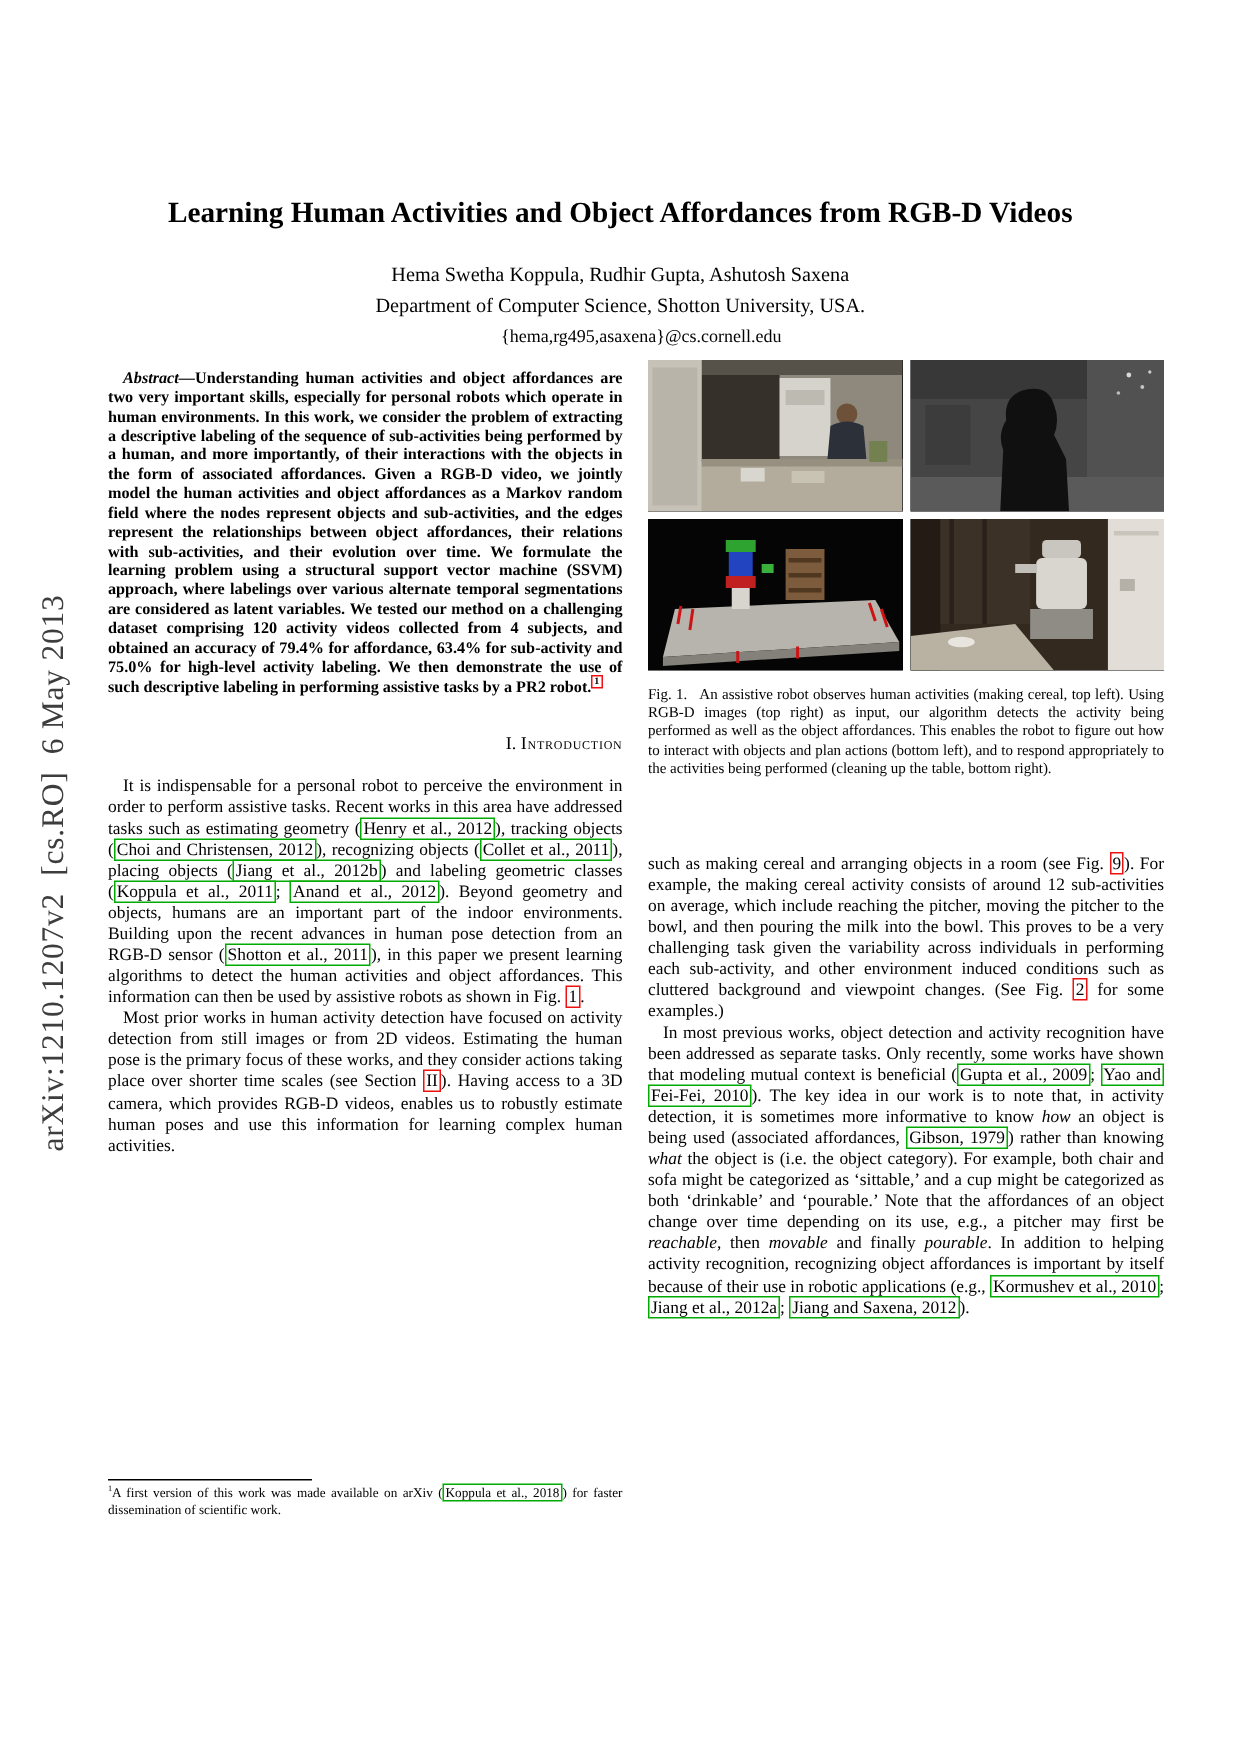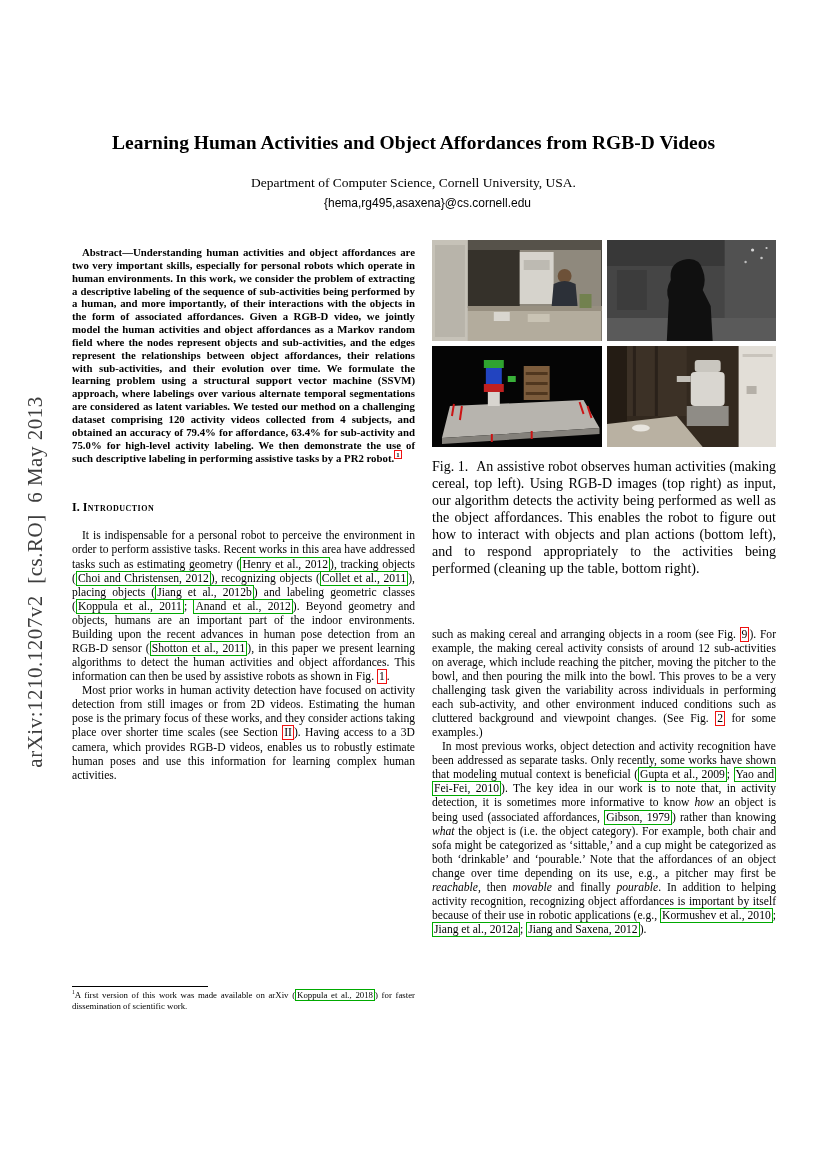--- a/index.html
+++ b/index.html
@@ -21,35 +21,35 @@
     transform:rotate(-90deg);
     font-size:21px; letter-spacing:0.5px; text-align:center; white-space:pre;
     color:var(--stamp-color);
   }
 
   
   .header { position:absolute; top:103px; left:0; width:827px; text-align:center;margin-top:29px; }
   .title { font-size:19.5px; font-weight:bold; margin-bottom:21px; }
   .authors { font-size:13.5px; margin-bottom:5px; }
   .affiliation { font-size:13.5px; margin-bottom:5px; }
-  .email { font-family:Liberation Sans, sans-serif; font-size:12px;padding-left:28px; }
+  .email { font-family:Liberation Serif, serif; font-size:12px;padding-left:28px; }
 
   
   .col-left  { position:absolute; left:72px;  top:246px; width:343px; }
   .col-right { position:absolute; left:432px; top:240px; width:344px; }
 
   .abstract {
     font-weight:bold; font-size:10.8px; line-height:1.19;
     text-align:justify; text-indent:10px;
   }
-  .abstract-label { }
+  .abstract-label { font-style:italic; }
 
   .section-heading {
-    margin:36px 0 14px; text-align:left;
-    font-size:12px; font-weight:bold;
+    margin:24px 0 14px; text-align:right;
+    font-size:12px; font-weight:normal;
   }
   .sc { font-variant:small-caps; letter-spacing:0.5px; }
 
   .para {
     font-size:11.6px; line-height:1.215; text-align:justify; text-indent:10px;
   }
   .noindent { text-indent:0; }
   .run {}
   .it { font-style:italic; }
   .sup { vertical-align:super; font-size:0.62em; line-height:0; }
@@ -67,35 +67,36 @@
   .footnote-rule { width:136px; border-top:1px solid #000; margin-bottom:3px; }
   .footnote-text { font-size:8.8px; line-height:1.25; text-align:justify; }
 
   
   .fig-grid {
     display:grid; grid-template-columns:1fr 1fr; gap:5px;
     width:344px; margin-bottom:11px;
   }
   .fig-cell { height:101px; overflow:hidden; background:#000; }
   .fig-cell svg { display:block; width:100%; height:100%; }
-  .caption { font-size:14px; line-height:1.22; text-align:justify; }
+  .caption { font-size:10px; line-height:1.22; text-align:justify; }
   .caption-label { margin-right:8px; }
 
   .right-body { margin-top:50px; }
 </style>
 </head>
 <body>
 
 <div class="page">
 
   <div class="arxiv-stamp">arXiv:1210.1207v2  [cs.RO]  6 May 2013</div>
 
   <header class="header">
     <h1 class="title">Learning Human Activities and Object Affordances from RGB-D Videos</h1>
-    <div class="affiliation">Department of Computer Science, Cornell University, USA.</div>
+    <div class="authors">Hema Swetha Koppula, Rudhir Gupta, Ashutosh Saxena</div>
+    <div class="affiliation">Department of Computer Science, Shotton University, USA.</div>
     <div class="email">{hema,rg495,asaxena}@cs.cornell.edu</div>
   </header>
 
   <section class="col-left">
     <p class="abstract"><span class="abstract-label">Abstract—</span><span><span class="run">Understanding human activities and object affordances are two very important skills, especially for personal robots which operate in human environments. In this work, we consider the problem of extracting a descriptive labeling of the sequence of sub-activities being performed by a human, and more importantly, of their interactions with the objects in the form of associated affordances. Given a RGB-D video, we jointly model the human activities and object affordances as a Markov random field where the nodes represent objects and sub-activities, and the edges represent the relationships between object affordances, their relations with sub-activities, and their evolution over time. We formulate the learning problem using a structural support vector machine (SSVM) approach, where labelings over various alternate temporal segmentations are considered as latent variables. We tested our method on a challenging dataset comprising 120 activity videos collected from 4 subjects, and obtained an accuracy of 79.4% for affordance, 63.4% for sub-activity and 75.0% for high-level activity labeling. We then demonstrate the use of such descriptive labeling in performing assistive tasks by a PR2 robot.</span><span class="sup ref-box">1</span></span></p>
 
     <h2 class="section-heading"><span>I.</span>&nbsp;<span class="sc">Introduction</span></h2>
 
     <p class="para"><span class="run">It is indispensable for a personal robot to perceive the environment in order to perform assistive tasks. Recent works in this area have addressed tasks such as estimating geometry (</span><span class="cite-box">Henry et al., 2012</span><span class="run">), tracking objects (</span><span class="cite-box">Choi and Christensen, 2012</span><span class="run">), recognizing objects (</span><span class="cite-box">Collet et al., 2011</span><span class="run">), placing objects (</span><span class="cite-box">Jiang et al., 2012b</span><span class="run">) and labeling geometric classes (</span><span class="cite-box">Koppula et al., 2011</span><span class="run">; </span><span class="cite-box">Anand et al., 2012</span><span class="run">). Beyond geometry and objects, humans are an important part of the indoor environments. Building upon the recent advances in human pose detection from an RGB-D sensor (</span><span class="cite-box">Shotton et al., 2011</span><span class="run">), in this paper we present learning algorithms to detect the human activities and object affordances. This information can then be used by assistive robots as shown in Fig. </span><span class="ref-box">1</span><span class="run">.</span></p>
     <p class="para"><span class="run">Most prior works in human activity detection have focused on activity detection from still images or from 2D videos. Estimating the human pose is the primary focus of these works, and they consider actions taking place over shorter time scales (see Section </span><span class="ref-box">II</span><span class="run">). Having access to a 3D camera, which provides RGB-D videos, enables us to robustly estimate human poses and use this information for learning complex human activities.</span></p>

